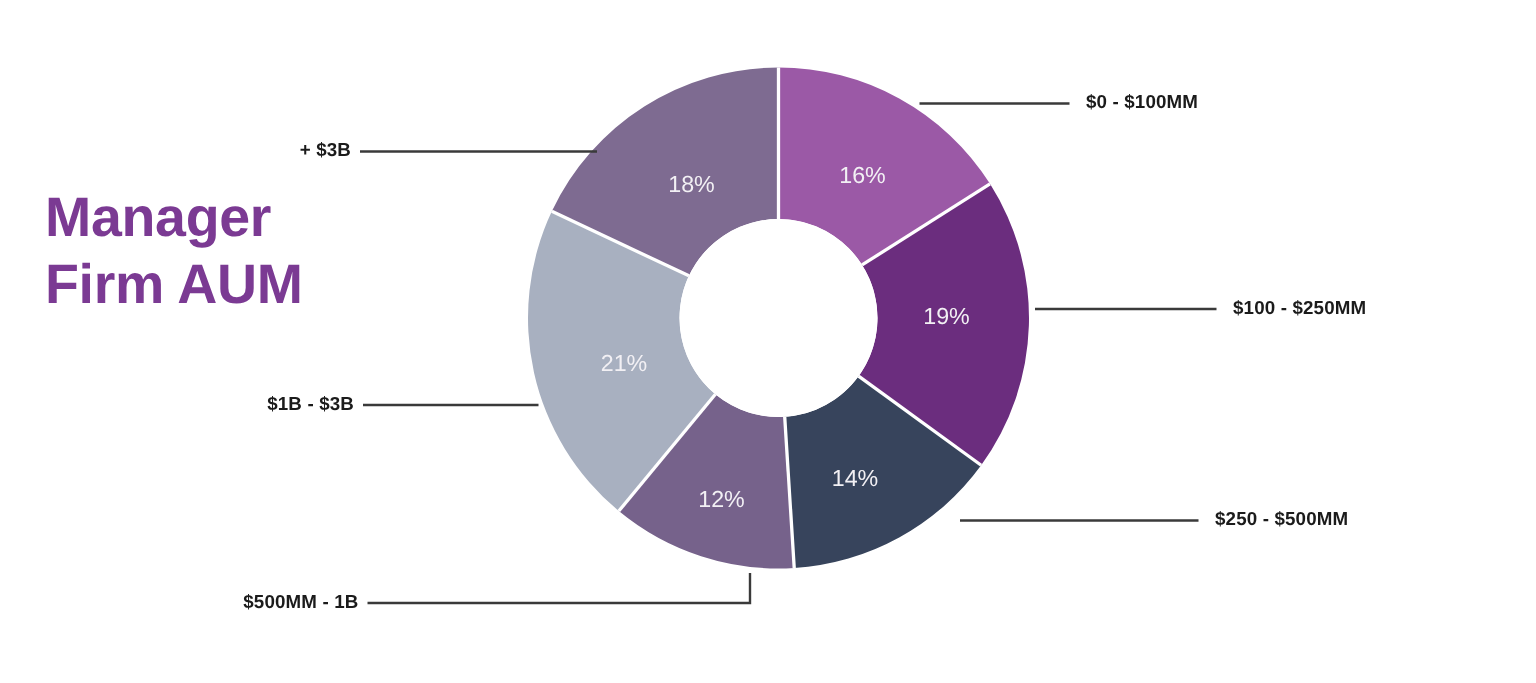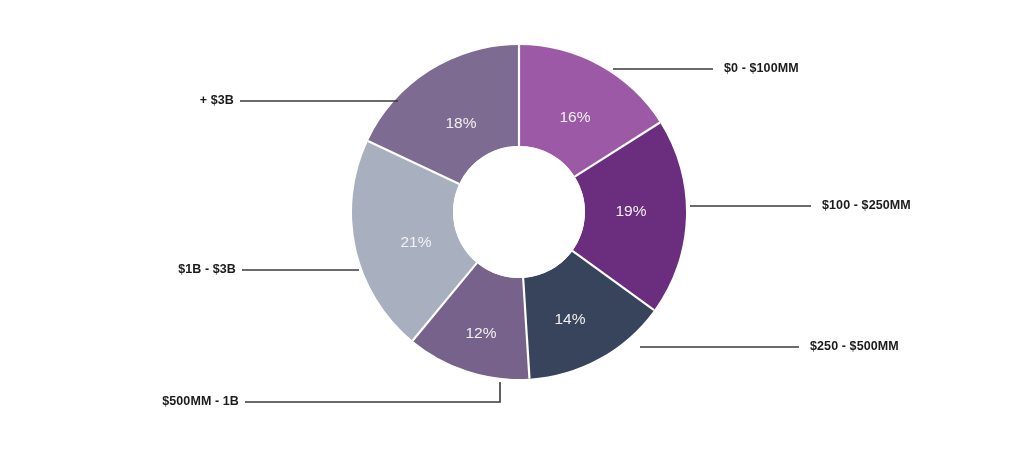--- a/index.html
+++ b/index.html
@@ -64,20 +64,22 @@
     stroke: #ffffff;
     stroke-width: 2.2;
     fill: none;
   }
 </style>
 </head>
 <body>
 
 <div id="stage">
 
+  <div class="chart-title">Manager
+Firm AUM</div>
 
   <svg id="chart-svg" viewBox="0 0 1024 455">
 
     <g id="slices-group">
         <path d="M 519 45 A 167 167 0 0 1 660.0027635588365 122.51692523850758 L 574.725643083133 176.63543153138625 A 66 66 0 0 0 519 146 Z" fill="#9B59A6"></path>
         <path d="M 660.0027635588365 122.51692523850758 A 167 167 0 0 1 654.1058380606162 310.16013713284303 L 572.3951216287466 250.79382665130322 A 66 66 0 0 0 574.725643083133 176.63543153138625 Z" fill="#6B2D7E"></path>
         <path d="M 654.1058380606162 310.16013713284303 A 167 167 0 0 1 529.4860167613954 378.6704636475214 L 523.1441742889347 277.86976407626594 A 66 66 0 0 0 572.3951216287466 250.79382665130322 Z" fill="#37445C"></path>
         <path d="M 529.4860167613954 378.6704636475214 A 167 167 0 0 1 412.55019371196886 340.6757115435569 L 476.9300166765865 262.8538740232021 A 66 66 0 0 0 523.1441742889347 277.86976407626594 Z" fill="#76628B"></path>
         <path d="M 412.55019371196886 340.6757115435569 A 167 167 0 0 1 367.8938822381747 140.89485830863293 L 459.2814145372427 183.89856675670524 A 66 66 0 0 0 476.9300166765865 262.8538740232021 Z" fill="#A8B0C0"></path>
         <path d="M 367.8938822381747 140.89485830863293 A 167 167 0 0 1 519 45 L 519 146 A 66 66 0 0 0 459.2814145372427 183.89856675670524 Z" fill="#7E6B91"></path>

